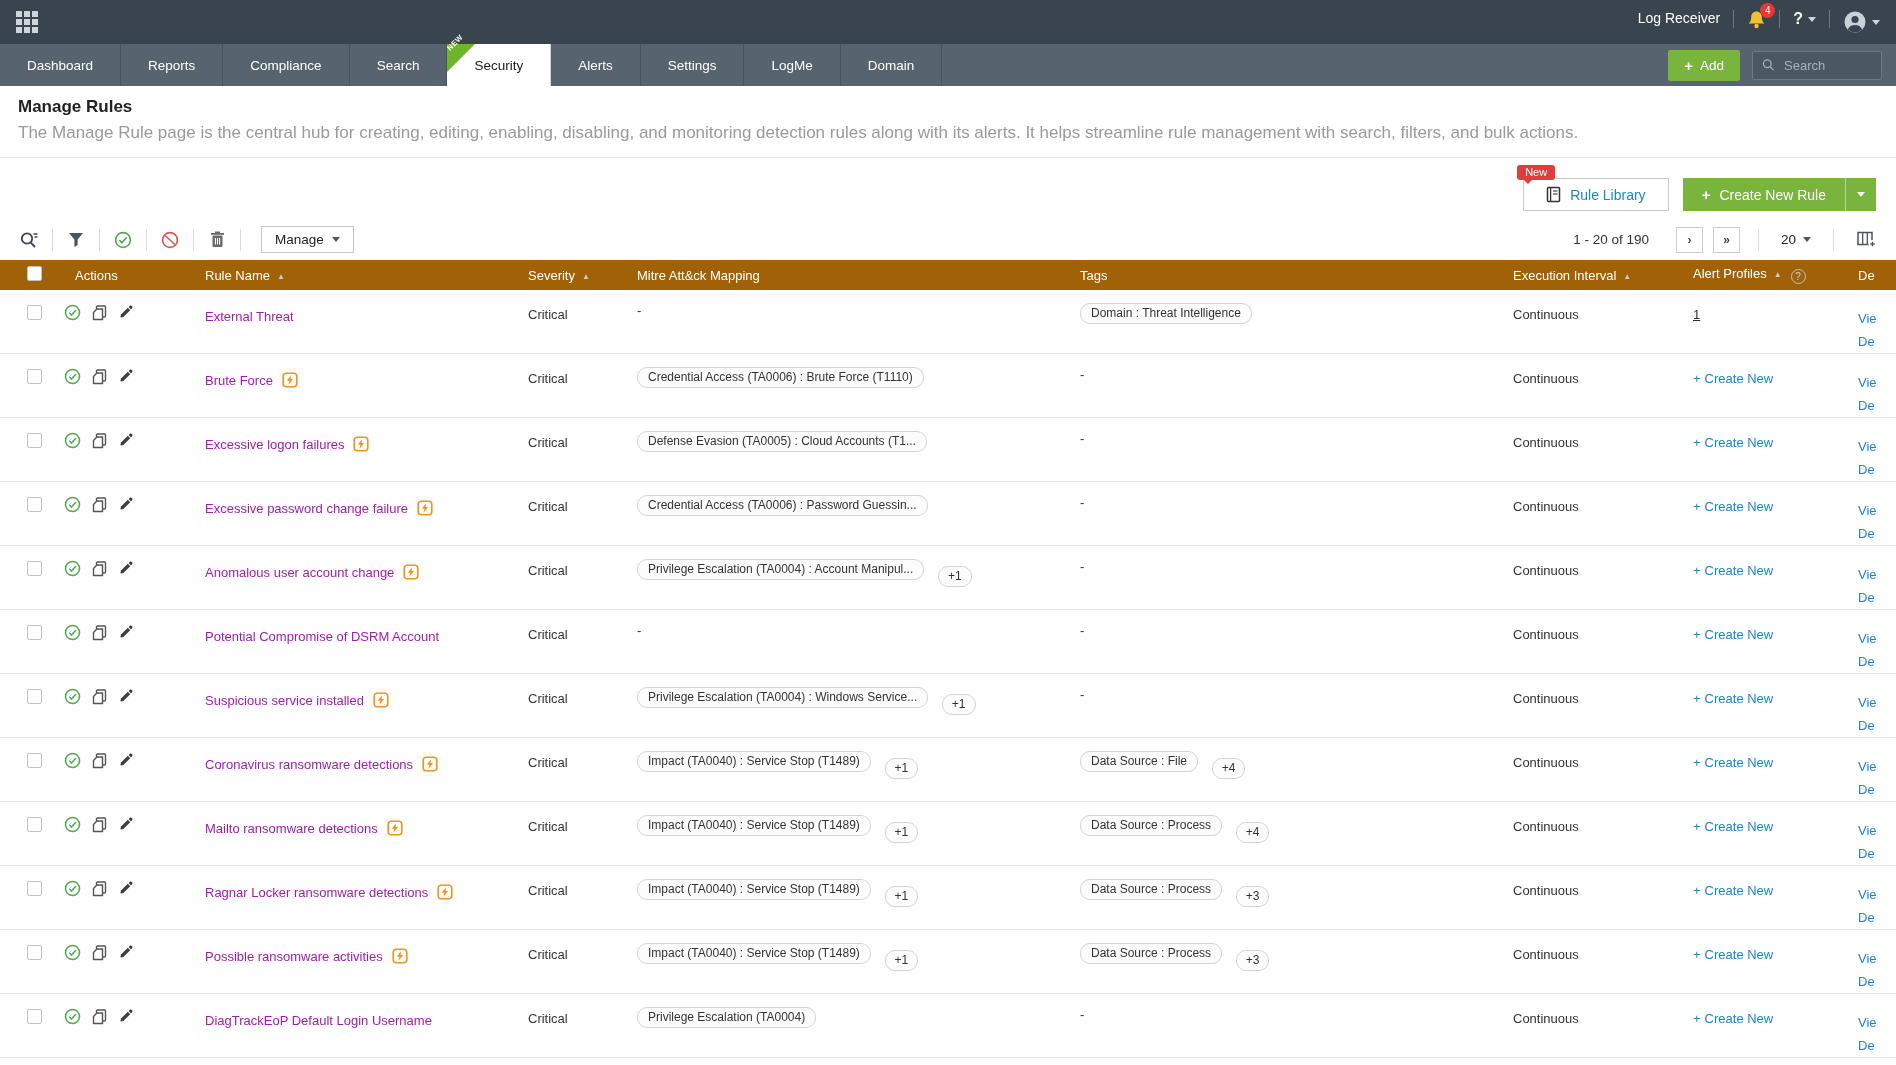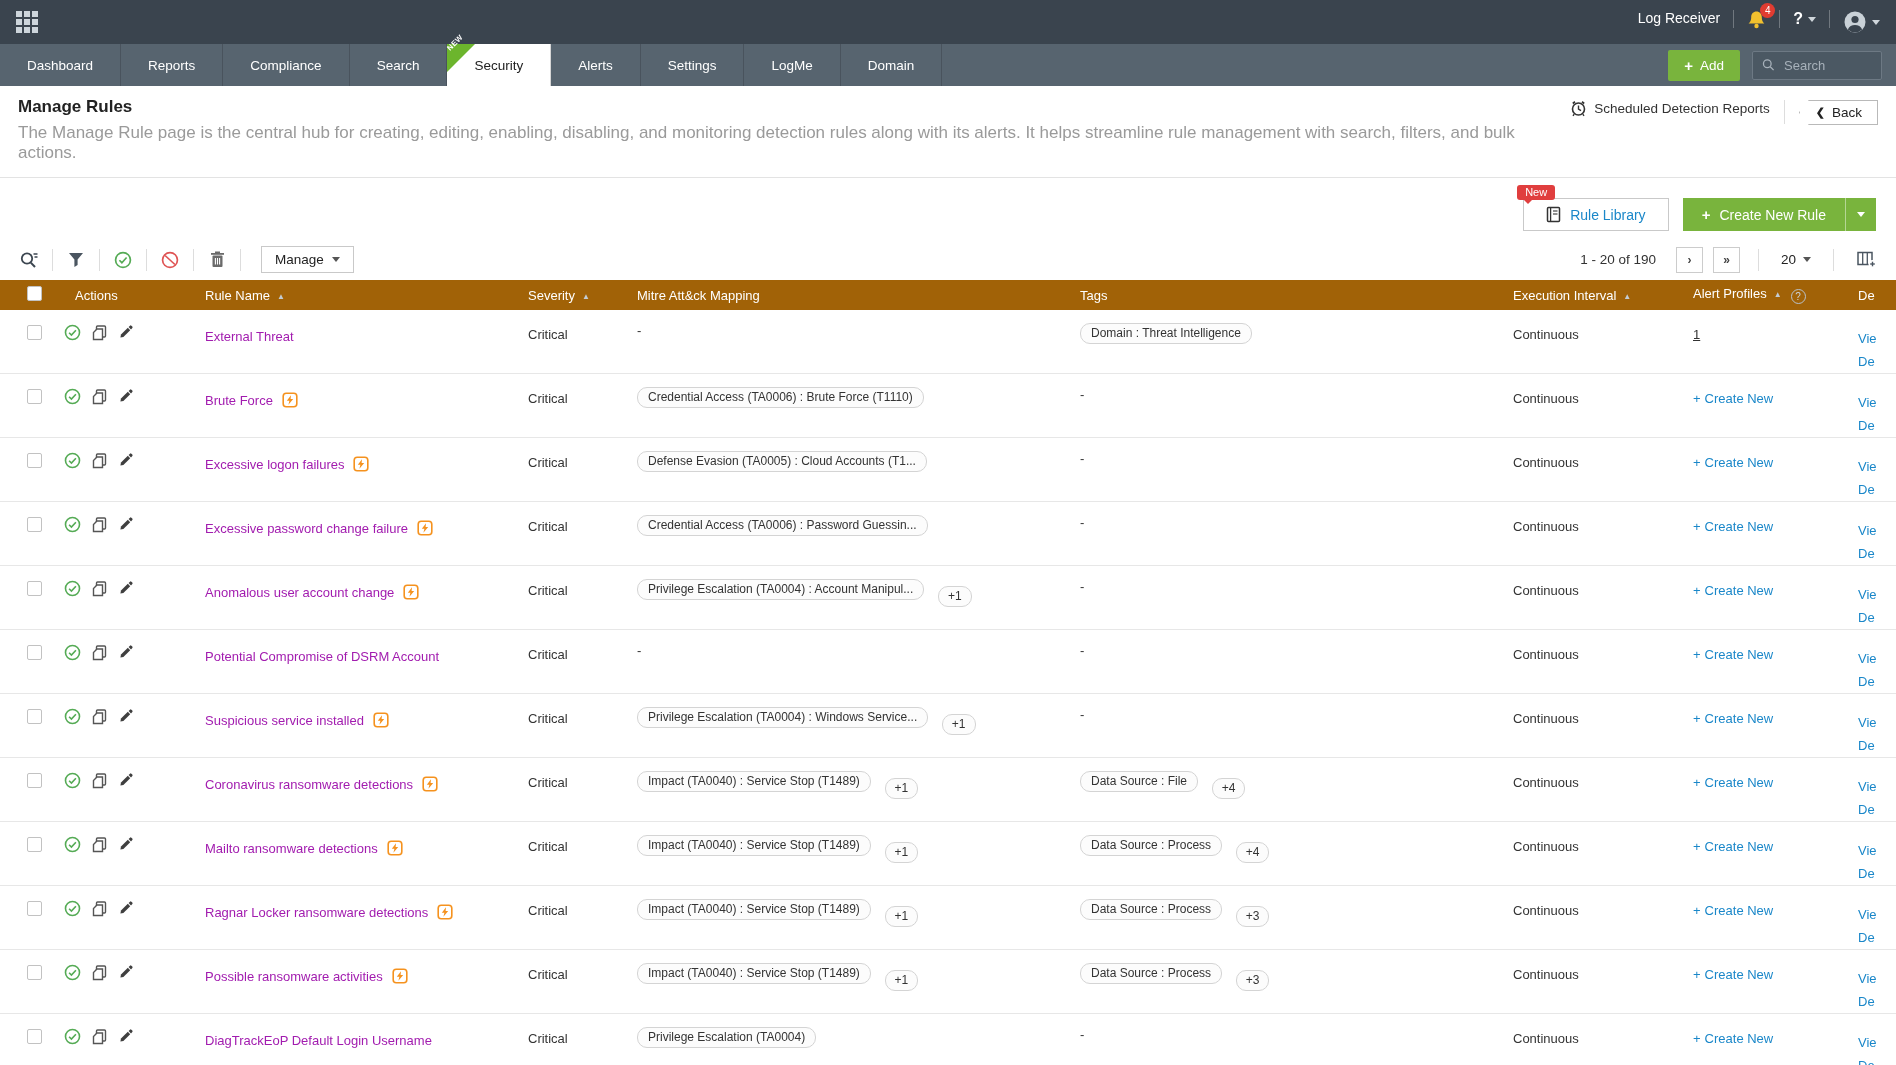--- a/index.html
+++ b/index.html
@@ -57,21 +57,21 @@
   .create-btn-caret .caret { border-top-color:#fff; }
 
   
   .toolbar { display:flex; align-items:center; padding:4px 14px 7px 14px; }
   .tool { display:flex; align-items:center; justify-content:center; width:30px; cursor:pointer; }
   .tool-sep { width:1px; height:22px; background:#ddd; margin:0 8px; }
   .manage-btn { margin-left:12px; border:1px solid #c9c9c9; background:#fff; display:flex; align-items:center; gap:8px;
     font-size:13.5px; color:#222; padding:5px 13px; cursor:pointer; font-family:inherit; }
   .manage-btn .caret { border-top-color:#555; }
   .toolbar-right { margin-left:auto; display:flex; align-items:center; gap:10px; }
-  .page-range { font-size:13.5px; color:#333; margin-right:10px; }
+  .page-range { font-size:13.5px; color:#333; margin-right:17px; }
   .pg-btn { width:27px; height:26px; border:1px solid #ccc; background:#fff; display:flex; align-items:center; justify-content:center;
     font-size:12px; color:#444; cursor:pointer; font-weight:bold; }
   .page-size { display:flex; align-items:center; gap:7px; font-size:13.5px; color:#222; cursor:pointer; padding:0 4px; }
   .page-size .caret { border-top-color:#555; }
 
   
   table { border-collapse:collapse; table-layout:fixed; width:1970px; }
   col.c-check{width:55px} col.c-act{width:140px} col.c-name{width:325px} col.c-sev{width:110px}
   col.c-mitre{width:440px} col.c-tags{width:435px} col.c-int{width:180px} col.c-alert{width:165px} col.c-last{width:120px}
   thead th { background:#a16207; color:#fff; font-weight:normal; font-size:13px; text-align:left; height:30px; padding:0 8px; white-space:nowrap; }
@@ -185,38 +185,20 @@
         </svg>
       <input type="text" placeholder="Search" style="">
     </div>
   </div>
 </div>
 
 <div class="page-head">
   <div>
     <h1 class="page-title">Manage Rules</h1>
     <p class="page-desc">The Manage Rule page is the central hub for creating, editing, enabling, disabling, and monitoring detection rules along with its alerts. It helps streamline rule management with search, filters, and bulk actions.</p>
-  </div>
-  <div class="head-right">
-    <span class="sched-link">
-      <svg width="17" height="17" viewBox="0 0 17 17">
-        <circle cx="8.5" cy="9" r="6" fill="none" stroke="#333" stroke-width="1.6"></circle>
-        <polyline points="8.5,5.6 8.5,9 11,10.6" fill="none" stroke="#333" stroke-width="1.4"></polyline>
-        <line x1="2.8" y1="3.4" x2="5" y2="1.8" stroke="#333" stroke-width="1.8"></line>
-        <line x1="14.2" y1="3.4" x2="12" y2="1.8" stroke="#333" stroke-width="1.8"></line>
-        <line x1="4.2" y1="14.2" x2="3" y2="15.8" stroke="#333" stroke-width="1.4"></line>
-        <line x1="12.8" y1="14.2" x2="14" y2="15.8" stroke="#333" stroke-width="1.4"></line>
-      </svg>
-      <span>Scheduled Detection Reports</span>
-    </span>
-    <span class="head-vdiv"></span>
-    <button class="back-btn">
-      <span class="back-chev">❮</span>
-      <span>Back</span>
-    </button>
   </div>
 </div>
 
 <div class="actions-row">
   <button class="rule-lib-btn">
     <span class="new-badge">New</span>
     <svg width="15" height="17" viewBox="0 0 15 17">
       <rect x="1.5" y="1.5" width="12" height="14" rx="1" fill="none" stroke="#333" stroke-width="1.5"></rect>
       <line x1="4.6" y1="1.5" x2="4.6" y2="15.5" stroke="#333" stroke-width="1.3"></line>
       <line x1="7" y1="5" x2="11.5" y2="5" stroke="#333" stroke-width="1.1"></line>

